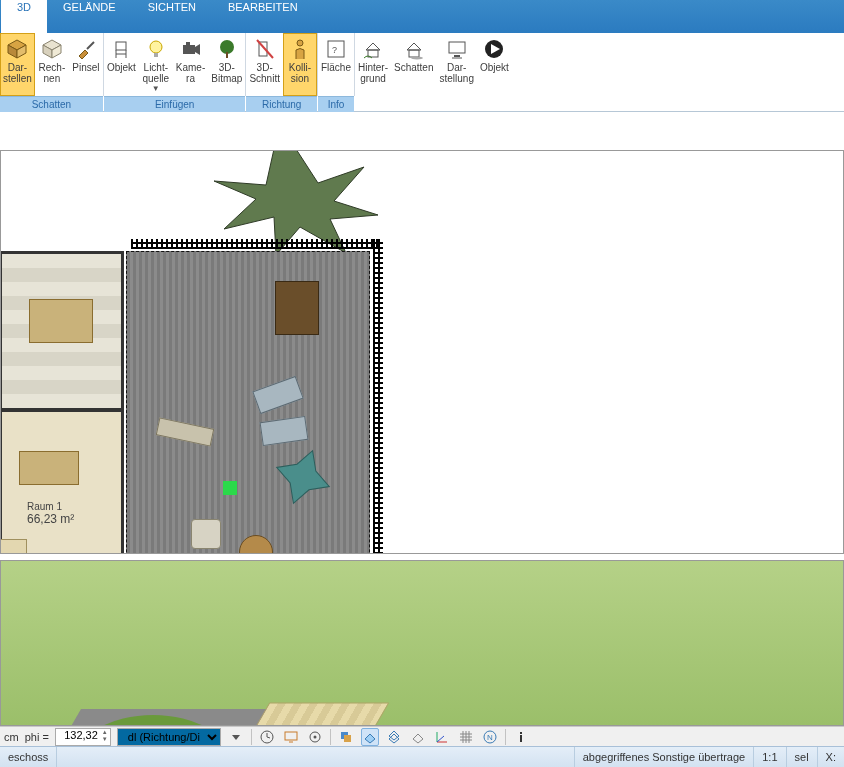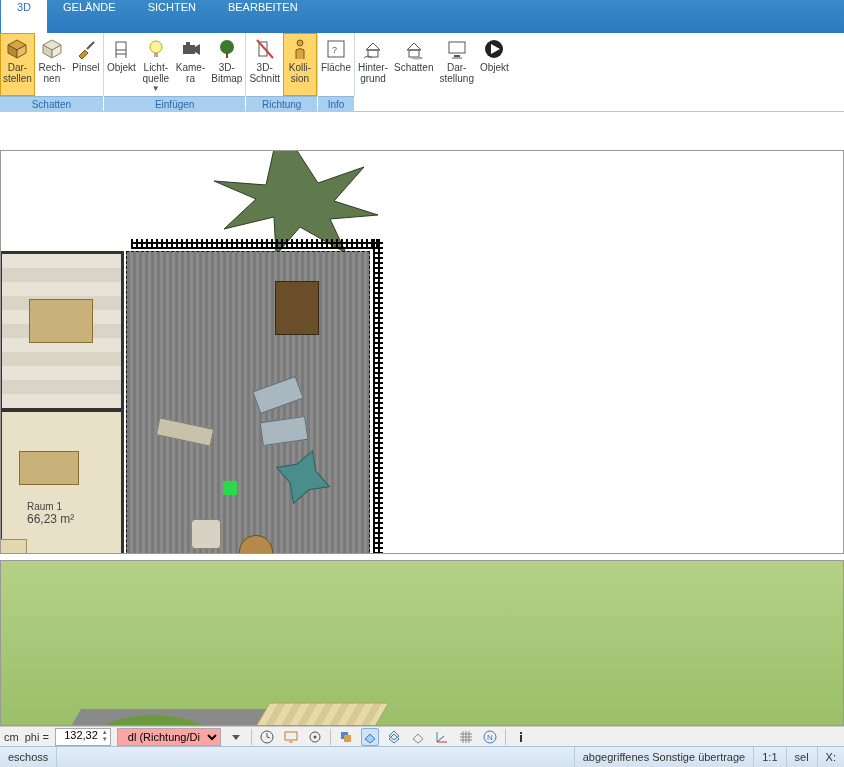--- a/index.html
+++ b/index.html
@@ -56,21 +56,21 @@
   .planters { position:absolute; background: repeating-linear-gradient(90deg,#7a3b17 0 10px,#3f6b2a 10px 20px); height:12px; }
 
   
   .bottombar { position:absolute; bottom:21px; left:0; right:0; height:20px; background:#f0f0f0; border-top:1px solid #c8c8c8; display:flex; align-items:center; padding:0 4px; gap:6px; font-size:11px; }
   .bbtn { width:18px; height:18px; display:flex; align-items:center; justify-content:center; cursor:pointer; border-radius:2px; }
   .bbtn.active { background:#cfe3f7; border:1px solid #7fb1df; }
   .spin { display:flex; align-items:flex-start; border:1px solid #aaa; background:#fff; height:18px; }
   .spin input { border:none; width:44px; text-align:right; font-size:11px; padding:0 2px; }
   .spin .arrows { display:flex; flex-direction:column; }
   .spin .arrows span { font-size:6px; line-height:7px; padding:0 2px; cursor:pointer; color:#666; }
-  select.bsel { height:18px; font-size:11px; border:1px solid #aaa; background:#fca5a5; padding:0 2px 0 6px; }
+  select.bsel { height:18px; font-size:11px; border:1px solid #aaa; background:#0369a1; padding:0 2px 0 6px; }
   .vsep { width:1px; height:16px; background:#c2c2c2; }
 
   
   .statusbar { position:absolute; bottom:0; left:0; right:0; height:21px; background:linear-gradient(#e4eef8,#d3e2f1); border-top:1px solid #a8c0d8; display:flex; align-items:center; font-size:11px; color:#333; }
   .status-cell { padding:0 8px; border-right:1px solid #b8cde0; height:100%; display:flex; align-items:center; }
   .status-spacer { flex:1; }
 </style>
 </head>
 <body>
 

